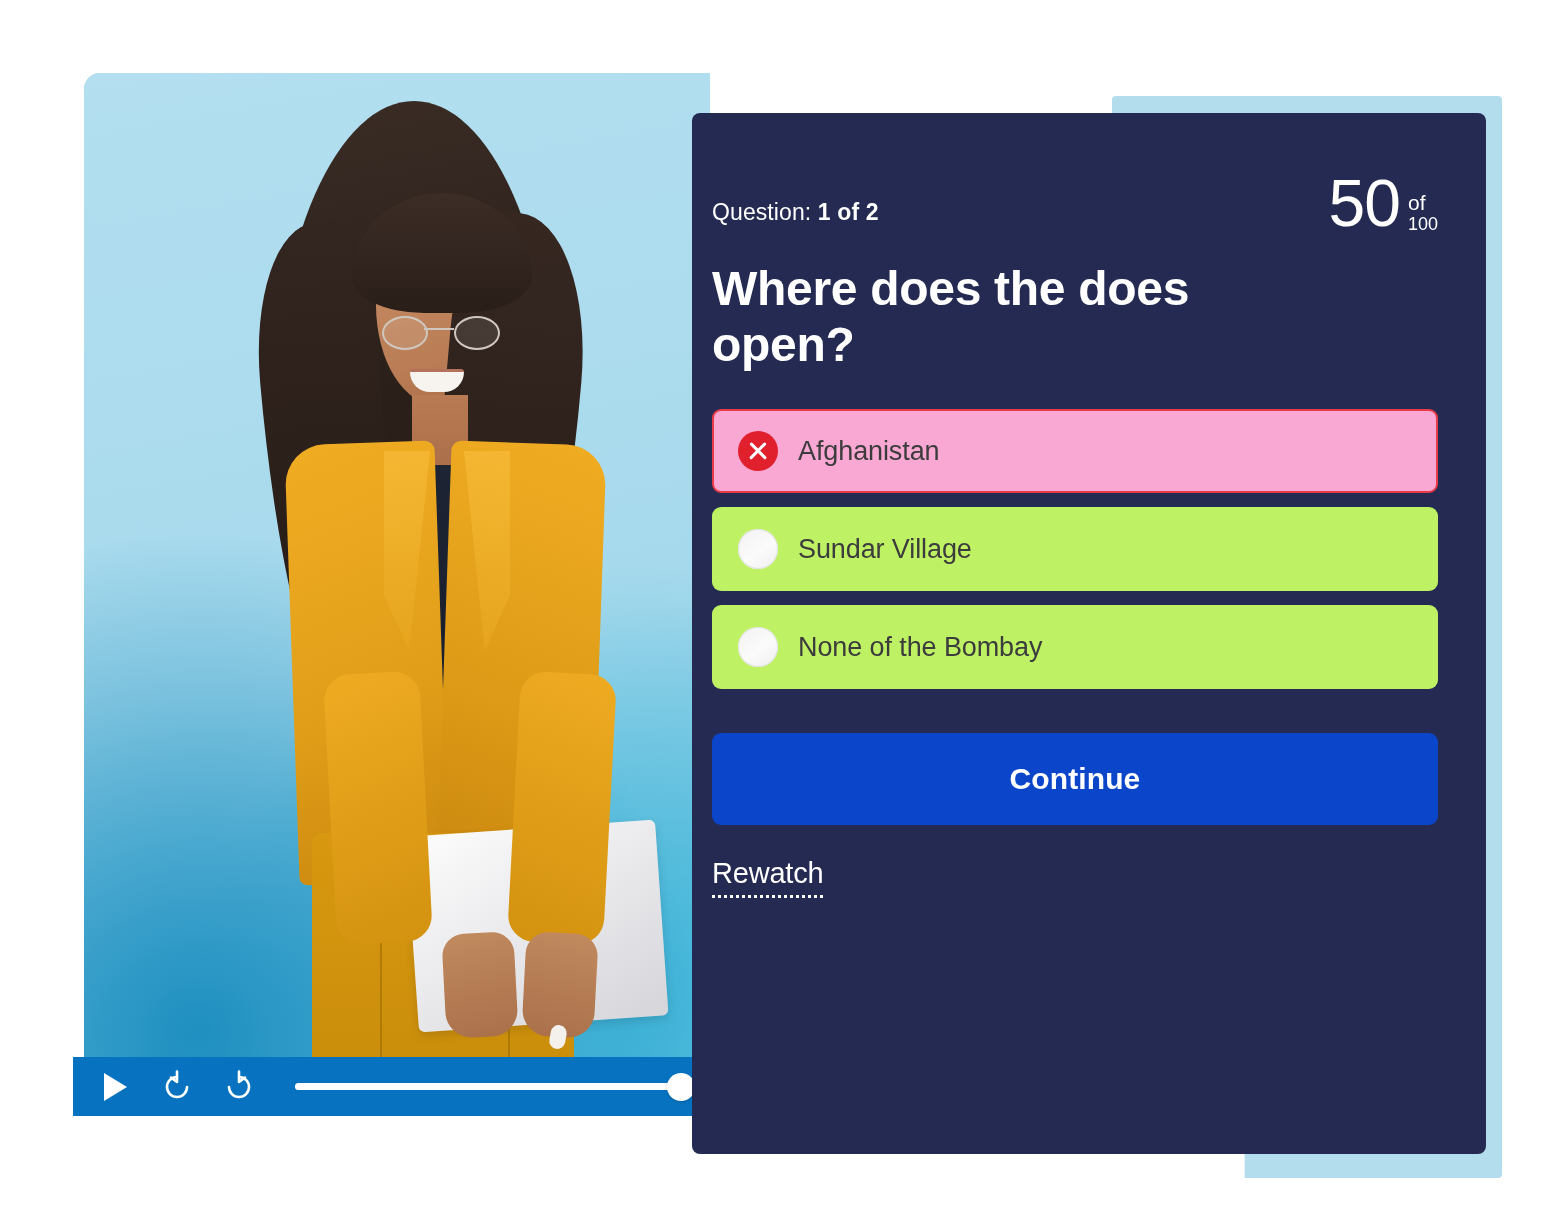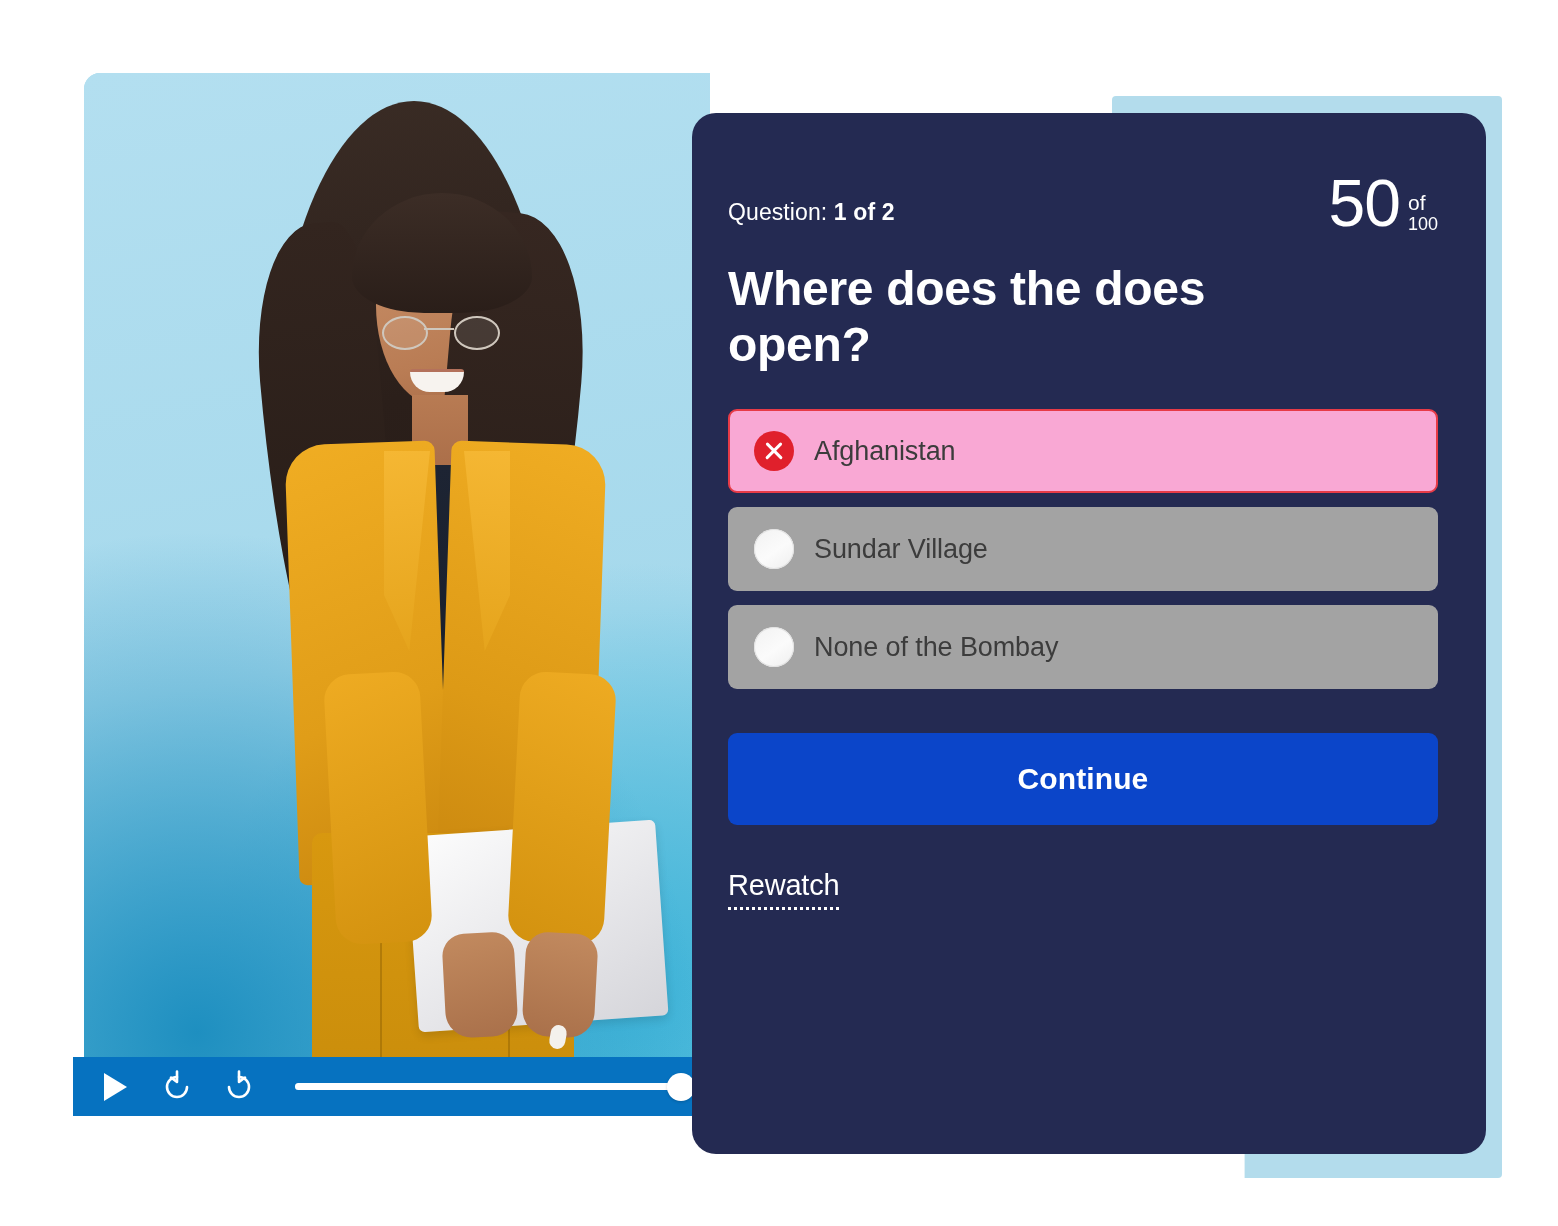--- a/index.html
+++ b/index.html
@@ -270,23 +270,23 @@
     box-shadow: 0 1px 3px rgba(0,0,0,0.18);
     cursor: pointer;
   }
 
   
   .quiz-card {
     position: absolute;
     left: 692px; top: 113px;
     width: 794px; height: 1041px;
     background: #242a52;
-    border-radius: 24px;
+    border-radius: 8px;
     box-sizing: border-box;
-    padding: 58px 48px 0 36px;
+    padding: 58px 48px 0 20px;
     color: #ffffff;
   }
 
   .quiz-top {
     display: flex;
     align-items: flex-start;
     justify-content: space-between;
     height: 64px;
   }
   .q-counter {
@@ -332,21 +332,21 @@
   .answers { margin-top: 36px; }
 
   .answer {
     height: 84px;
     border-radius: 9px;
     display: flex;
     align-items: center;
     padding-left: 24px;
     box-sizing: border-box;
     margin-bottom: 14px;
-    background: #a3a3a3;
+    background: #bef264;
     border: 2px solid transparent;
     cursor: pointer;
   }
   .answer.incorrect {
     background: #f9a8d4;
     border-color: #e73b47;
   }
   .answer.correct {
     background: #dff5e3;
     border-color: #35a253;
@@ -399,21 +399,21 @@
     color: #ffffff;
     font-family: "Liberation Sans", sans-serif;
     font-size: 30px;
     font-weight: 700;
     cursor: pointer;
     letter-spacing: 0.1px;
   }
 
   .rewatch {
     display: inline-block;
-    margin-top: 44px;
+    margin-top: 32px;
     font-size: 29px;
     color: #ffffff;
     border-bottom: 3px dotted #ffffff;
     padding-bottom: 5px;
     cursor: pointer;
     letter-spacing: -0.2px;
   }
 </style>
 </head>
 <body>

